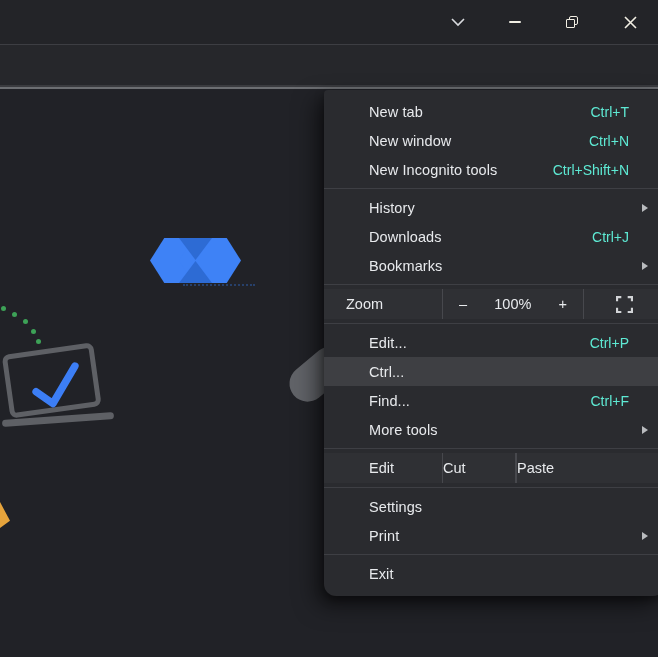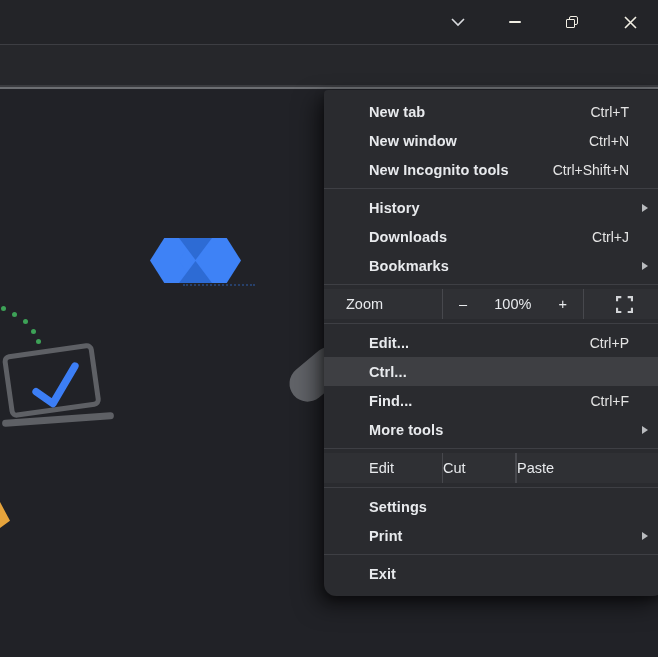--- a/index.html
+++ b/index.html
@@ -43,22 +43,22 @@
   .yellow-shape{position:absolute;left:0;top:502px;width:10px;height:26px;background:#e6a43c;
        clip-path:polygon(0 0,100% 72%,0 100%);}
   .capsule{position:absolute;left:286px;top:356px;width:66px;height:36px;border-radius:18px;background:#616368;transform:rotate(-40deg);z-index:2;}
 
   
   .menu{position:absolute;left:324px;top:90px;width:341px;z-index:10;background:#2a2b2f;
         border-radius:4px 4px 12px 12px;padding:7px 0 8px 0;
         box-shadow:-8px 10px 22px rgba(0,0,0,.5),0 4px 10px rgba(0,0,0,.4);
         color:#e8eaed;font-size:14.5px;}
   .mi{height:29px;display:flex;align-items:center;cursor:default;}
-  .mi .lbl{margin-left:45px;letter-spacing:.1px;font-weight:bold;}
-  .mi .shortcut{margin-left:auto;margin-right:36px;color:#e5e5e5;font-size:14px;}
+  .mi .lbl{margin-left:45px;letter-spacing:.1px;}
+  .mi .shortcut{margin-left:auto;margin-right:36px;color:#5eead4;font-size:14px;}
   .mi .arrow{margin-left:auto;margin-right:17px;width:0;height:0;
              border-left:6px solid #b9bbbe;border-top:4.5px solid transparent;border-bottom:4.5px solid transparent;}
   .mi.highlight{background:#3e3f43;}
   .sep{height:1px;background:#3e3f44;margin:4px 0;}
 
   .band{height:30px;background:#2f3034;display:flex;align-items:stretch;}
   .band .vdiv{width:1px;background:#47484d;}
   .band .cell{display:flex;align-items:center;}
   .zoom-label-cell{width:118px;}
   .zoom-label-cell span{margin-left:22px;}

